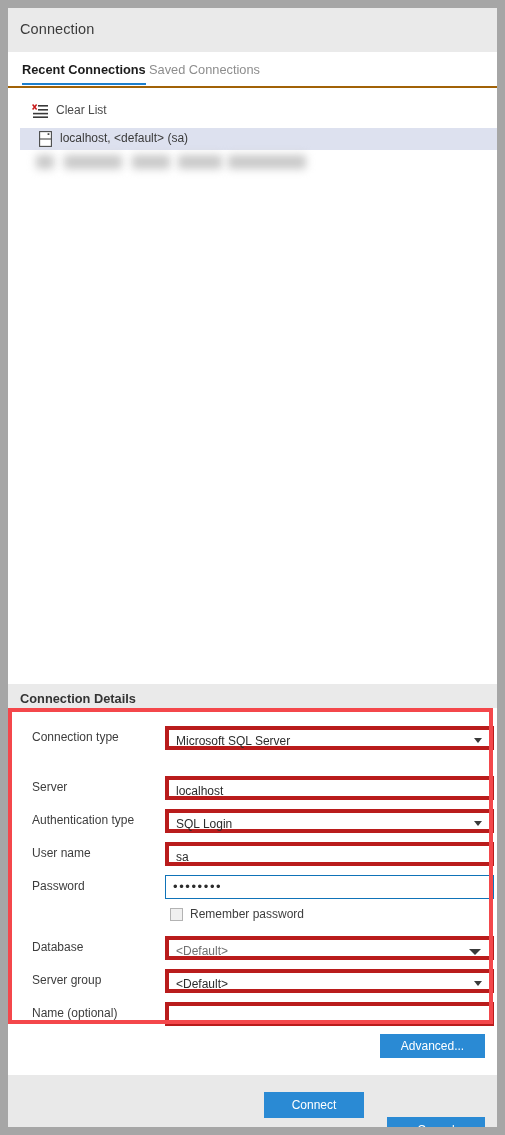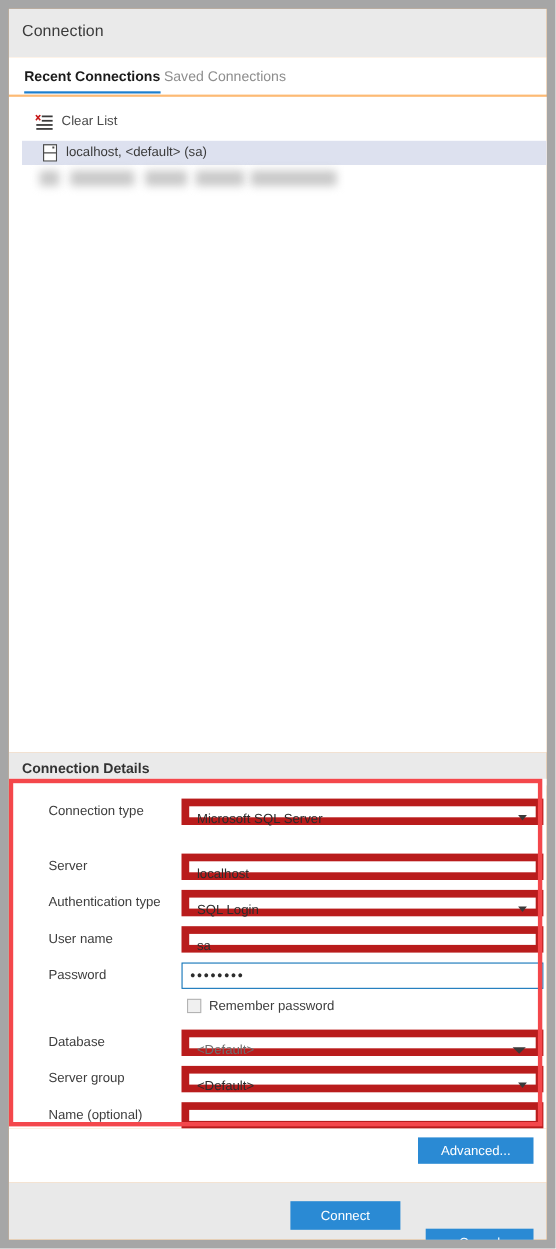--- a/index.html
+++ b/index.html
@@ -22,21 +22,21 @@
     height: 1135px;
     background: #a6a6a6;
     box-sizing: border-box;
   }
   #dialog {
     position: absolute;
     left: 8px;
     top: 8px;
     width: 489px;
     height: 1119px;
-    background: #fdba74;
+    background: #a16207;
     box-sizing: border-box;
     overflow: hidden;
   }
 
   
   #titlebar {
     position: absolute;
     left: 0; top: 0;
     width: 489px;
     height: 44px;
@@ -196,34 +196,34 @@
   }
 
   .frow {
     position: absolute;
     left: 0;
     width: 489px;
     height: 24px;
   }
   .frow .flabel {
     position: absolute;
-    left: 36px;
+    left: 24px;
     top: 4px;
     font-size: 12px;
     color: #3d3d3d;
     white-space: nowrap;
   }
   .fctl {
     position: absolute;
     left: 157px;
     top: 0;
     width: 329px;
     height: 24px;
     box-sizing: border-box;
-    border: 7px solid #b91c1c;
+    border: 4px solid #b91c1c;
     background: #ffffff;
     font-size: 12px;
     color: #2c2c2c;
   }
   .fctl .val {
     position: absolute;
     left: 7px;
     top: 4px;
     font-size: 12px;
     color: #2c2c2c;

